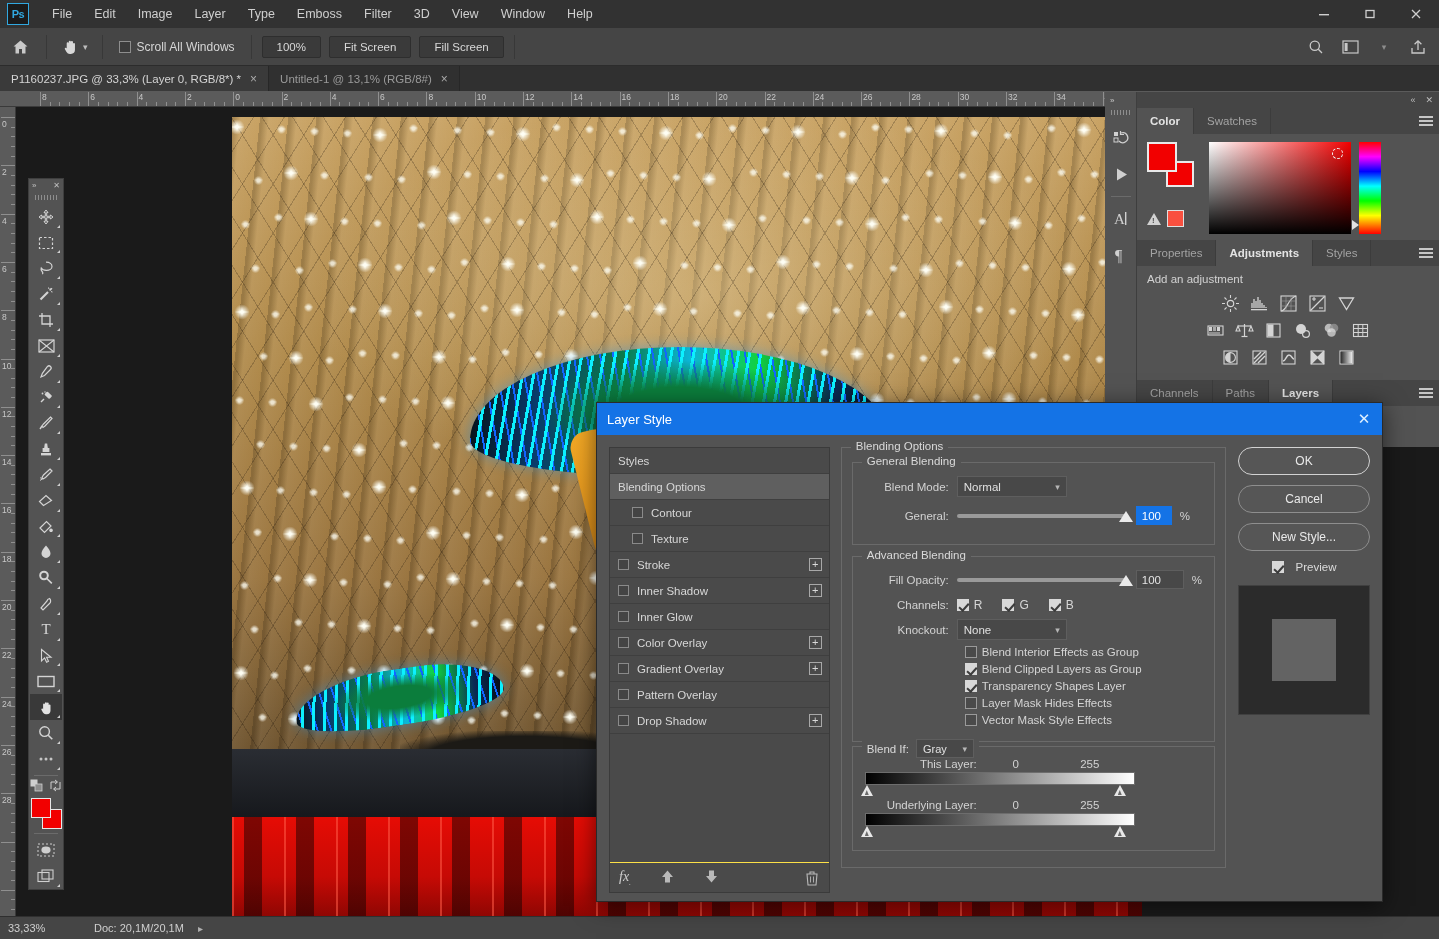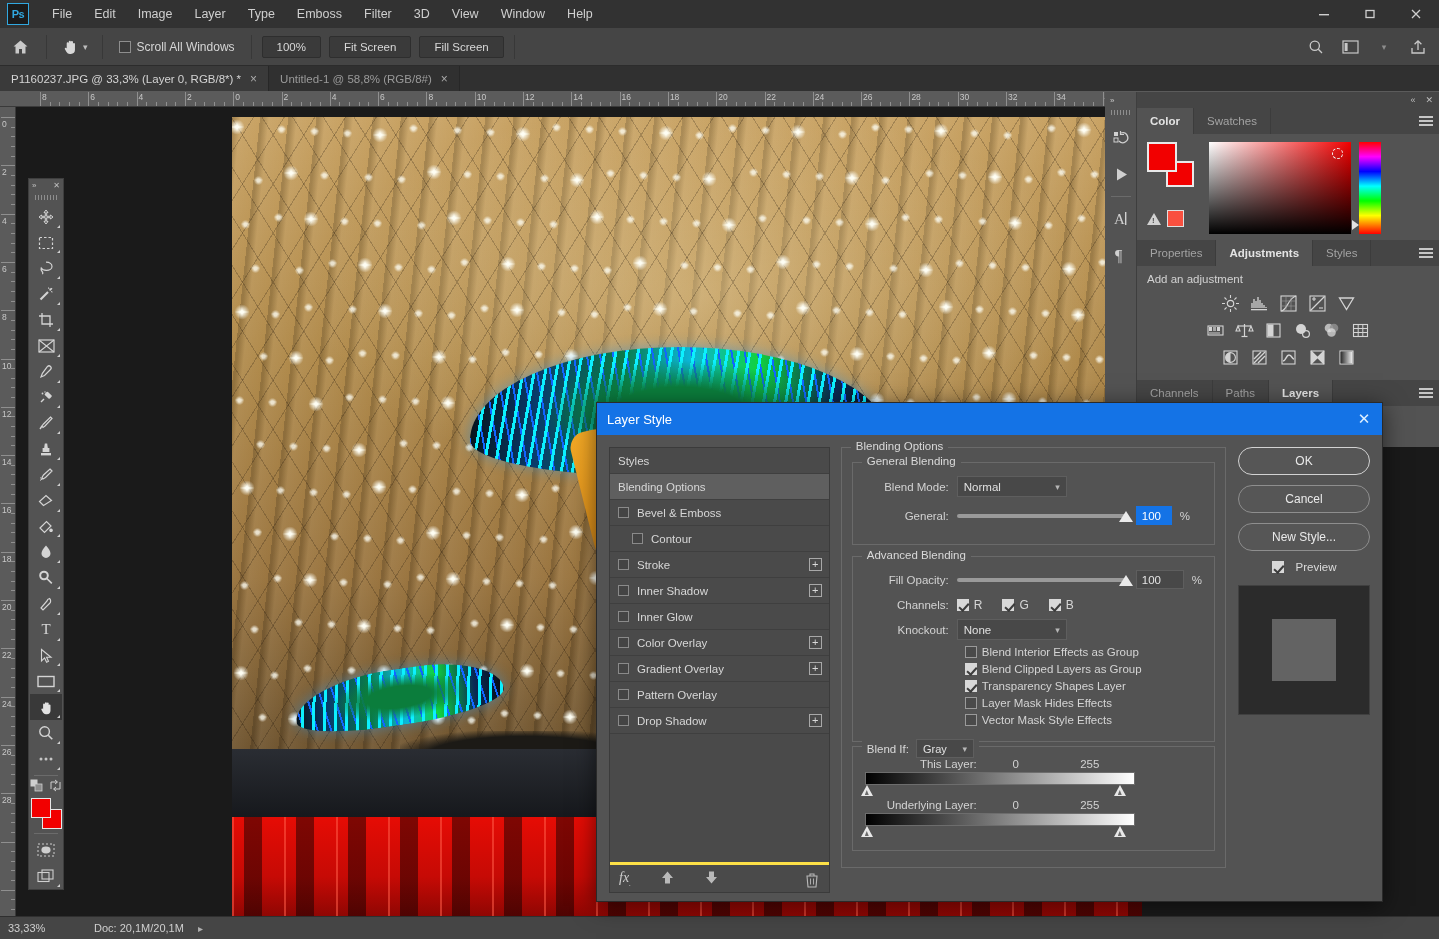--- a/index.html
+++ b/index.html
@@ -283,21 +283,21 @@
     margin-right: 8px; flex: none;
   }
   .srow.indent { padding-left: 22px; }
   .srow .plus {
     position: absolute; right: 7px; top: 6px; width: 13px; height: 13px;
     border: 1px solid #a8a8a8; display: flex; align-items: center; justify-content: center;
     font-size: 11px; line-height: 1; color: #d9d9d9;
   }
   .styles-foot {
     height: 30px; display: flex; align-items: center; gap: 29px; padding: 0 9px;
-    border-top: 3px solid #fde047; position: relative;
+    border-top: 1px solid #fde047; position: relative;
   }
   .fx-lab { font-style: italic; font-size: 14px; color: #cfcfcf; font-family: "Liberation Serif", serif; }
   .trash { position: absolute; right: 10px; top: 7px; }
 
   .blend-col { flex: 1; padding-left: 11px; }
   .fieldset {
     border: 1px solid #6a6a6a; position: relative; padding: 13px 12px 10px 12px;
     margin-bottom: 11px;
   }
   .legend {
@@ -462,21 +462,21 @@
       </div>
     </div>
   </div>
 
   <div class="tabbar">
     <div class="doctab">
       <span>P1160237.JPG @ 33,3% (Layer 0, RGB/8*) *</span>
       <span class="tabclose">×</span>
     </div>
     <div class="doctab inactive">
-      <span>Untitled-1 @ 58,8% (RGB/8#)</span>
+      <span>Untitled-1 @ 13,1% (RGB/8#)</span>
       <span class="tabclose">×</span>
     </div>
   </div>
 
   <div class="ruler-corner"></div>
   <div class="ruler-h" id="rulerH">
       <div class="rh-tick" style="left: 40px; height: 14px;"></div>
       <div class="rh-lab" style="left: 40px;">8</div>
       <div class="rh-tick" style="left: 49.66px; height: 4px;"></div>
       <div class="rh-tick" style="left: 59.32px; height: 4px;"></div>
@@ -1533,27 +1533,27 @@
     <div class="dlg-body">
 
       <div class="styles-col">
         <div class="styles-list">
           <div class="srow">
             <span>Styles</span>
           </div>
           <div class="srow sel">
             <span>Blending Options</span>
           </div>
-          <div class="srow">
-            <span class="scb"></span>
-            <span>Bevel &amp; Emboss</span>
-          </div>
           <div class="srow indent">
             <span class="scb"></span>
             <span>Contour</span>
+          </div>
+          <div class="srow indent">
+            <span class="scb"></span>
+            <span>Texture</span>
           </div>
           <div class="srow">
             <span class="scb"></span>
             <span>Stroke</span>
             <span class="plus">+</span>
           </div>
           <div class="srow">
             <span class="scb"></span>
             <span>Inner Shadow</span>
             <span class="plus">+</span>

